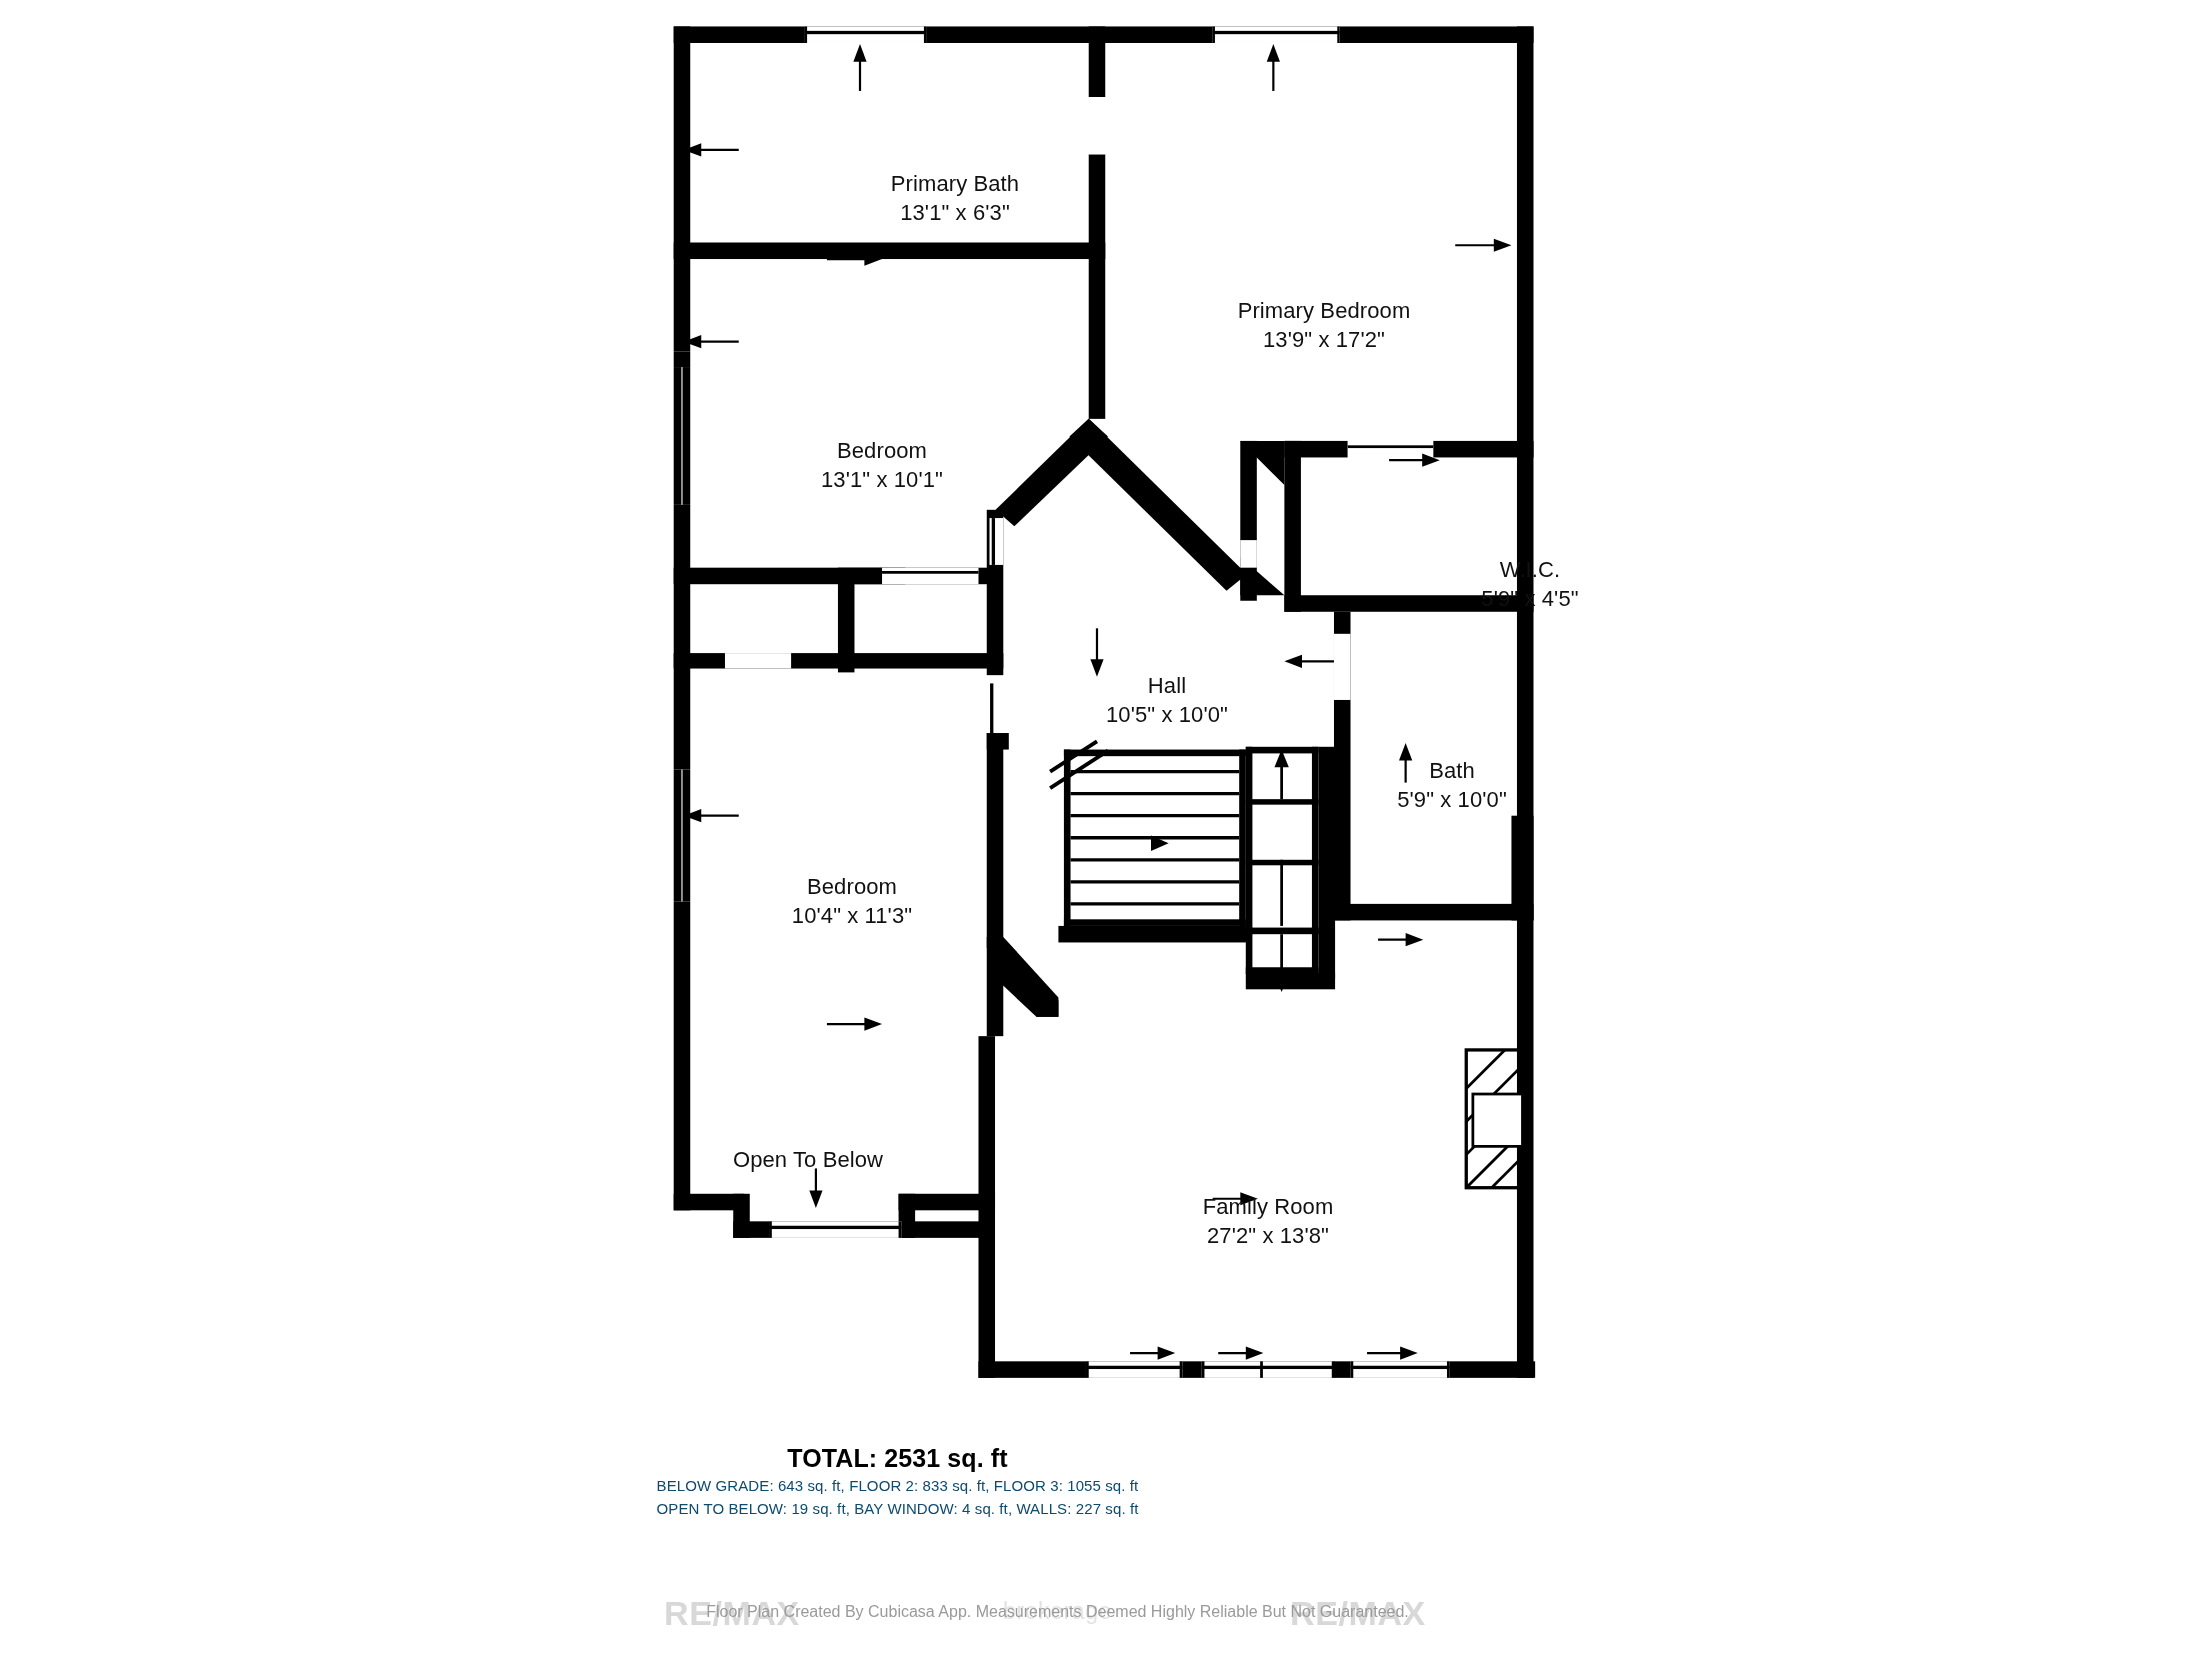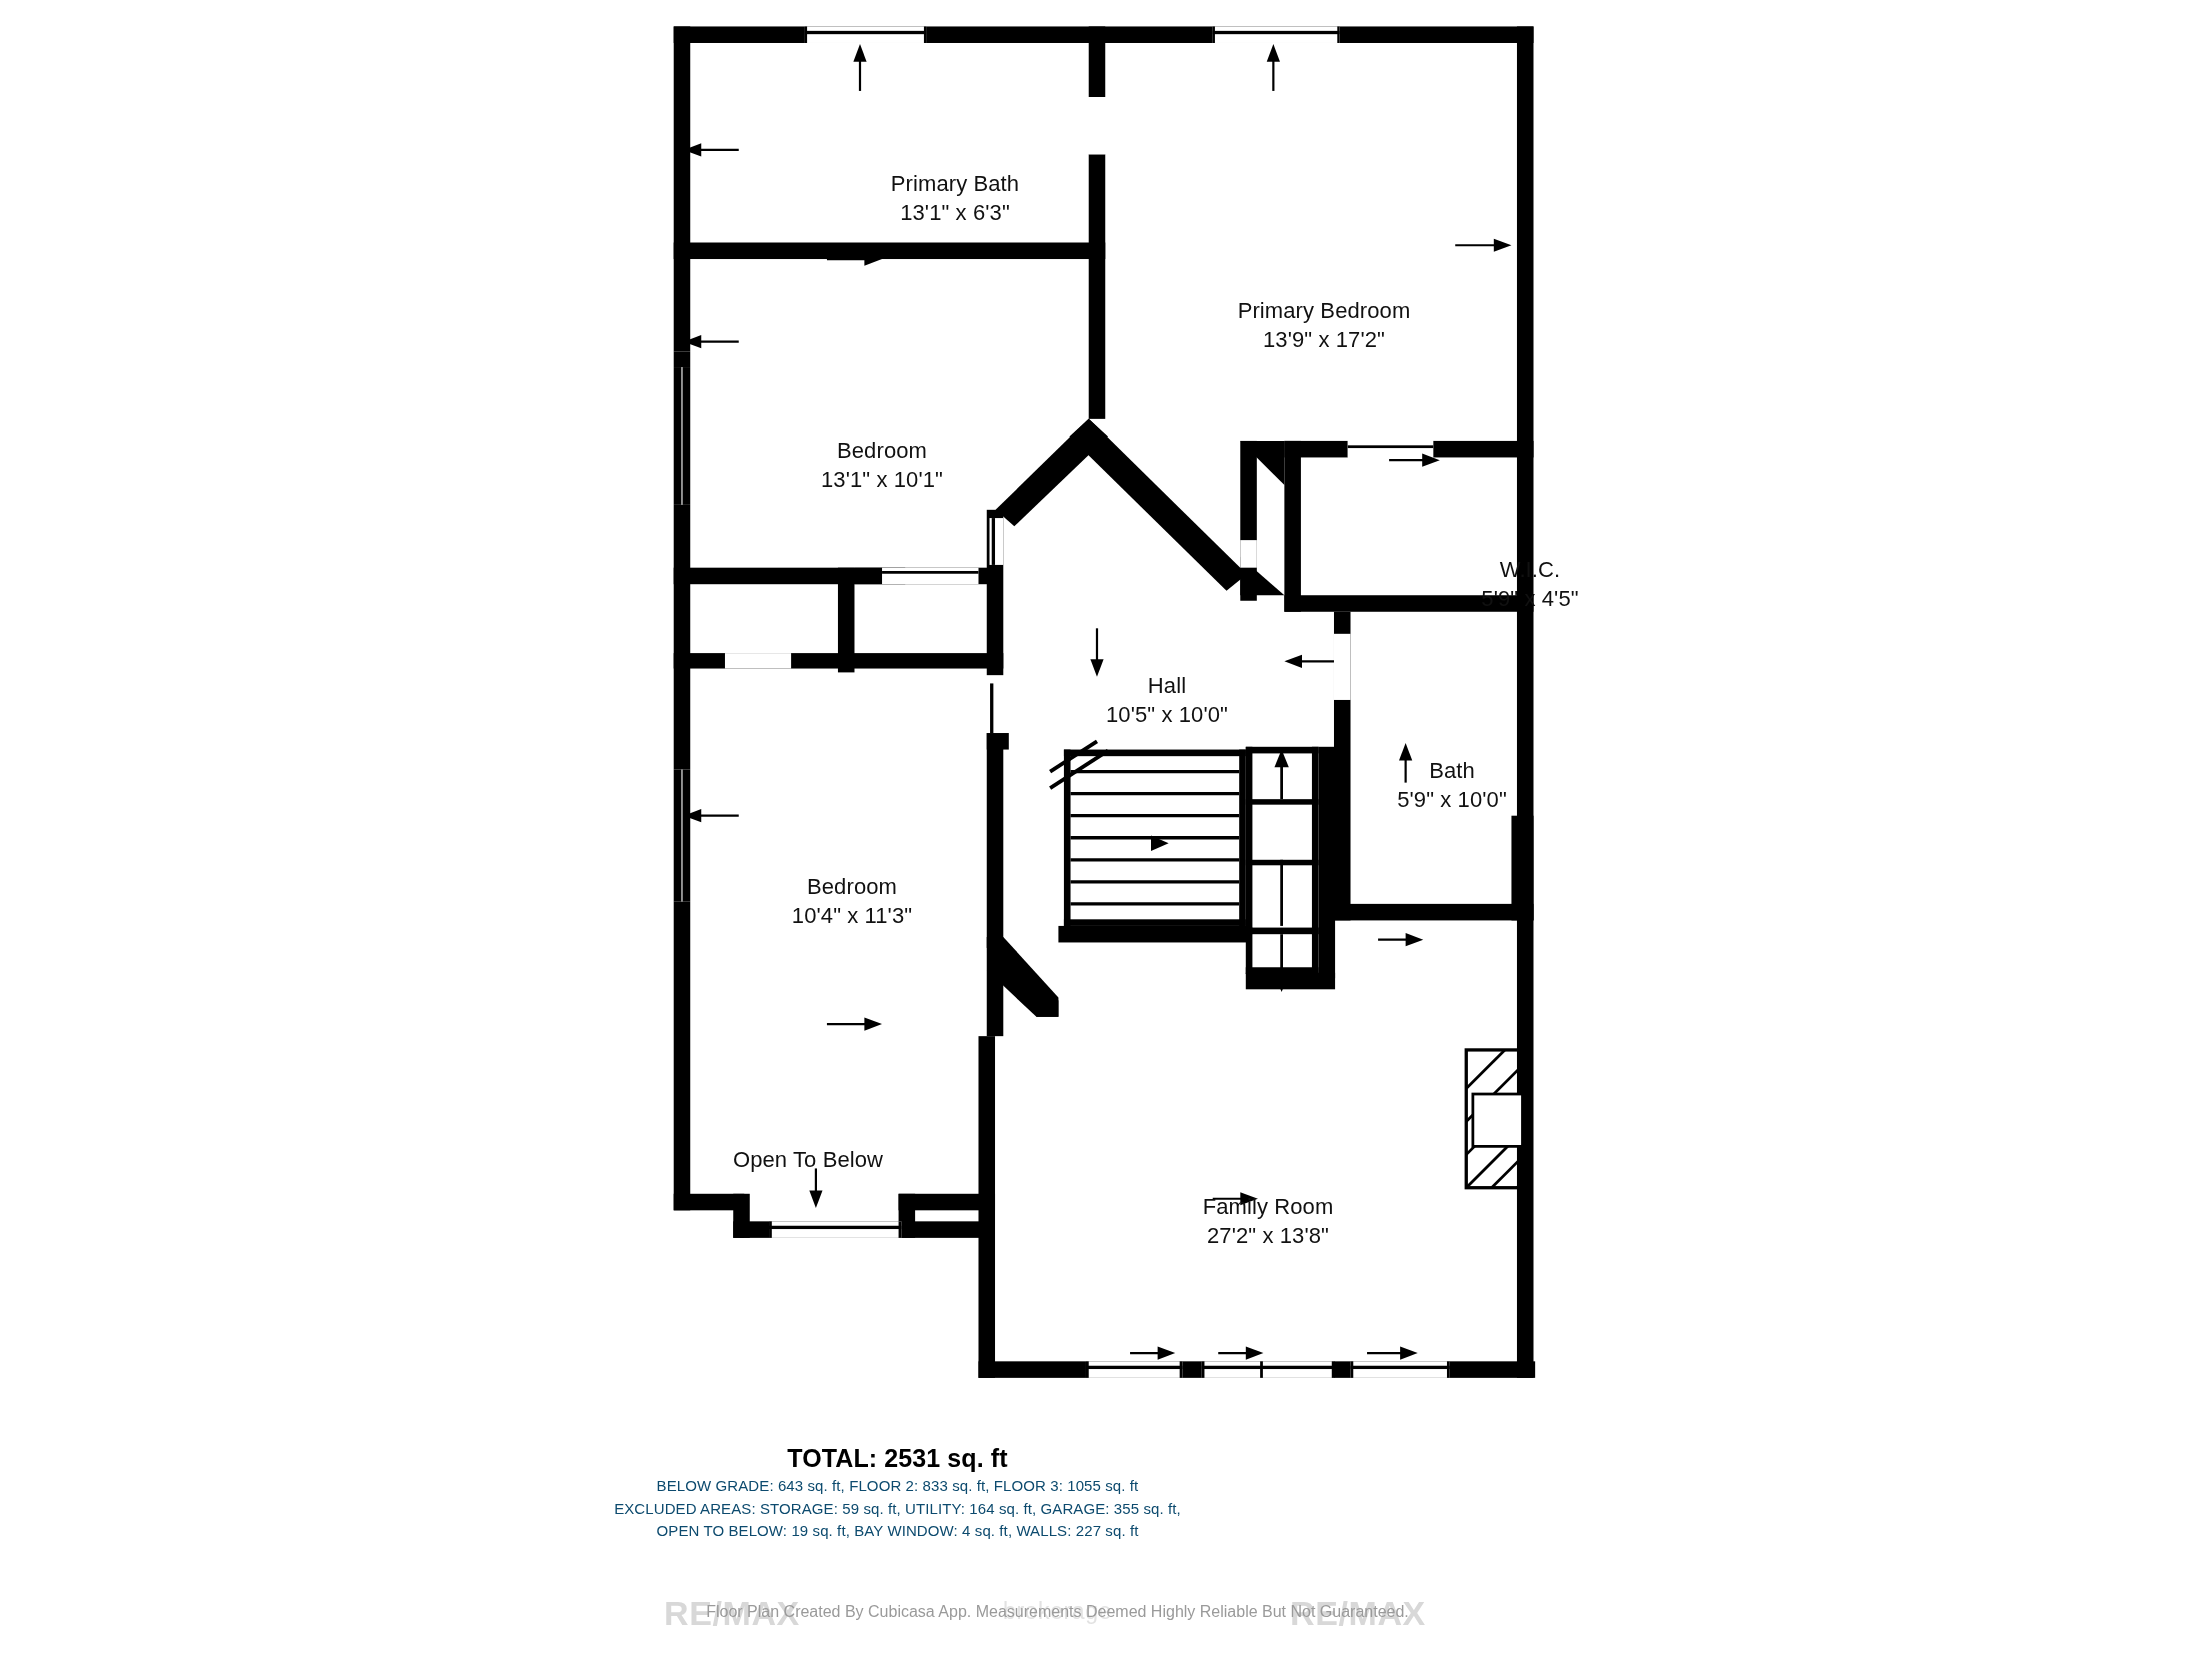--- a/index.html
+++ b/index.html
@@ -372,21 +372,20 @@
 
   <div class="room-label" style="left:1268px; top:1183px;">
     <span class="rname">Family Room</span>
     <span class="rdim">27'2" x 13'8"</span>
   </div>
 </div>
 
 <div id="summary">
   <p class="total">TOTAL: 2531 sq. ft</p>
   <p class="line">BELOW GRADE: 643 sq. ft, FLOOR 2: 833 sq. ft, FLOOR 3: 1055 sq. ft</p>
-  <p class="line">EXCLUDED AREAS: STORAGE: 59 sq. ft, UTILITY: 164 sq. ft, GARAGE: 355 sq. ft,</p>
   <p class="line">OPEN TO BELOW: 19 sq. ft, BAY WINDOW: 4 sq. ft, WALLS: 227 sq. ft</p>
 </div>
 
 <div id="footer-zone">
   <div class="wm-remax left">RE/MAX</div>
   <div class="wm-mid-text">brokerage</div>
   <div class="wm-remax right">RE/MAX</div>
   <div class="wm-center">Floor Plan Created By Cubicasa App. Measurements Deemed Highly Reliable But Not Guaranteed.</div>
 </div>
 

